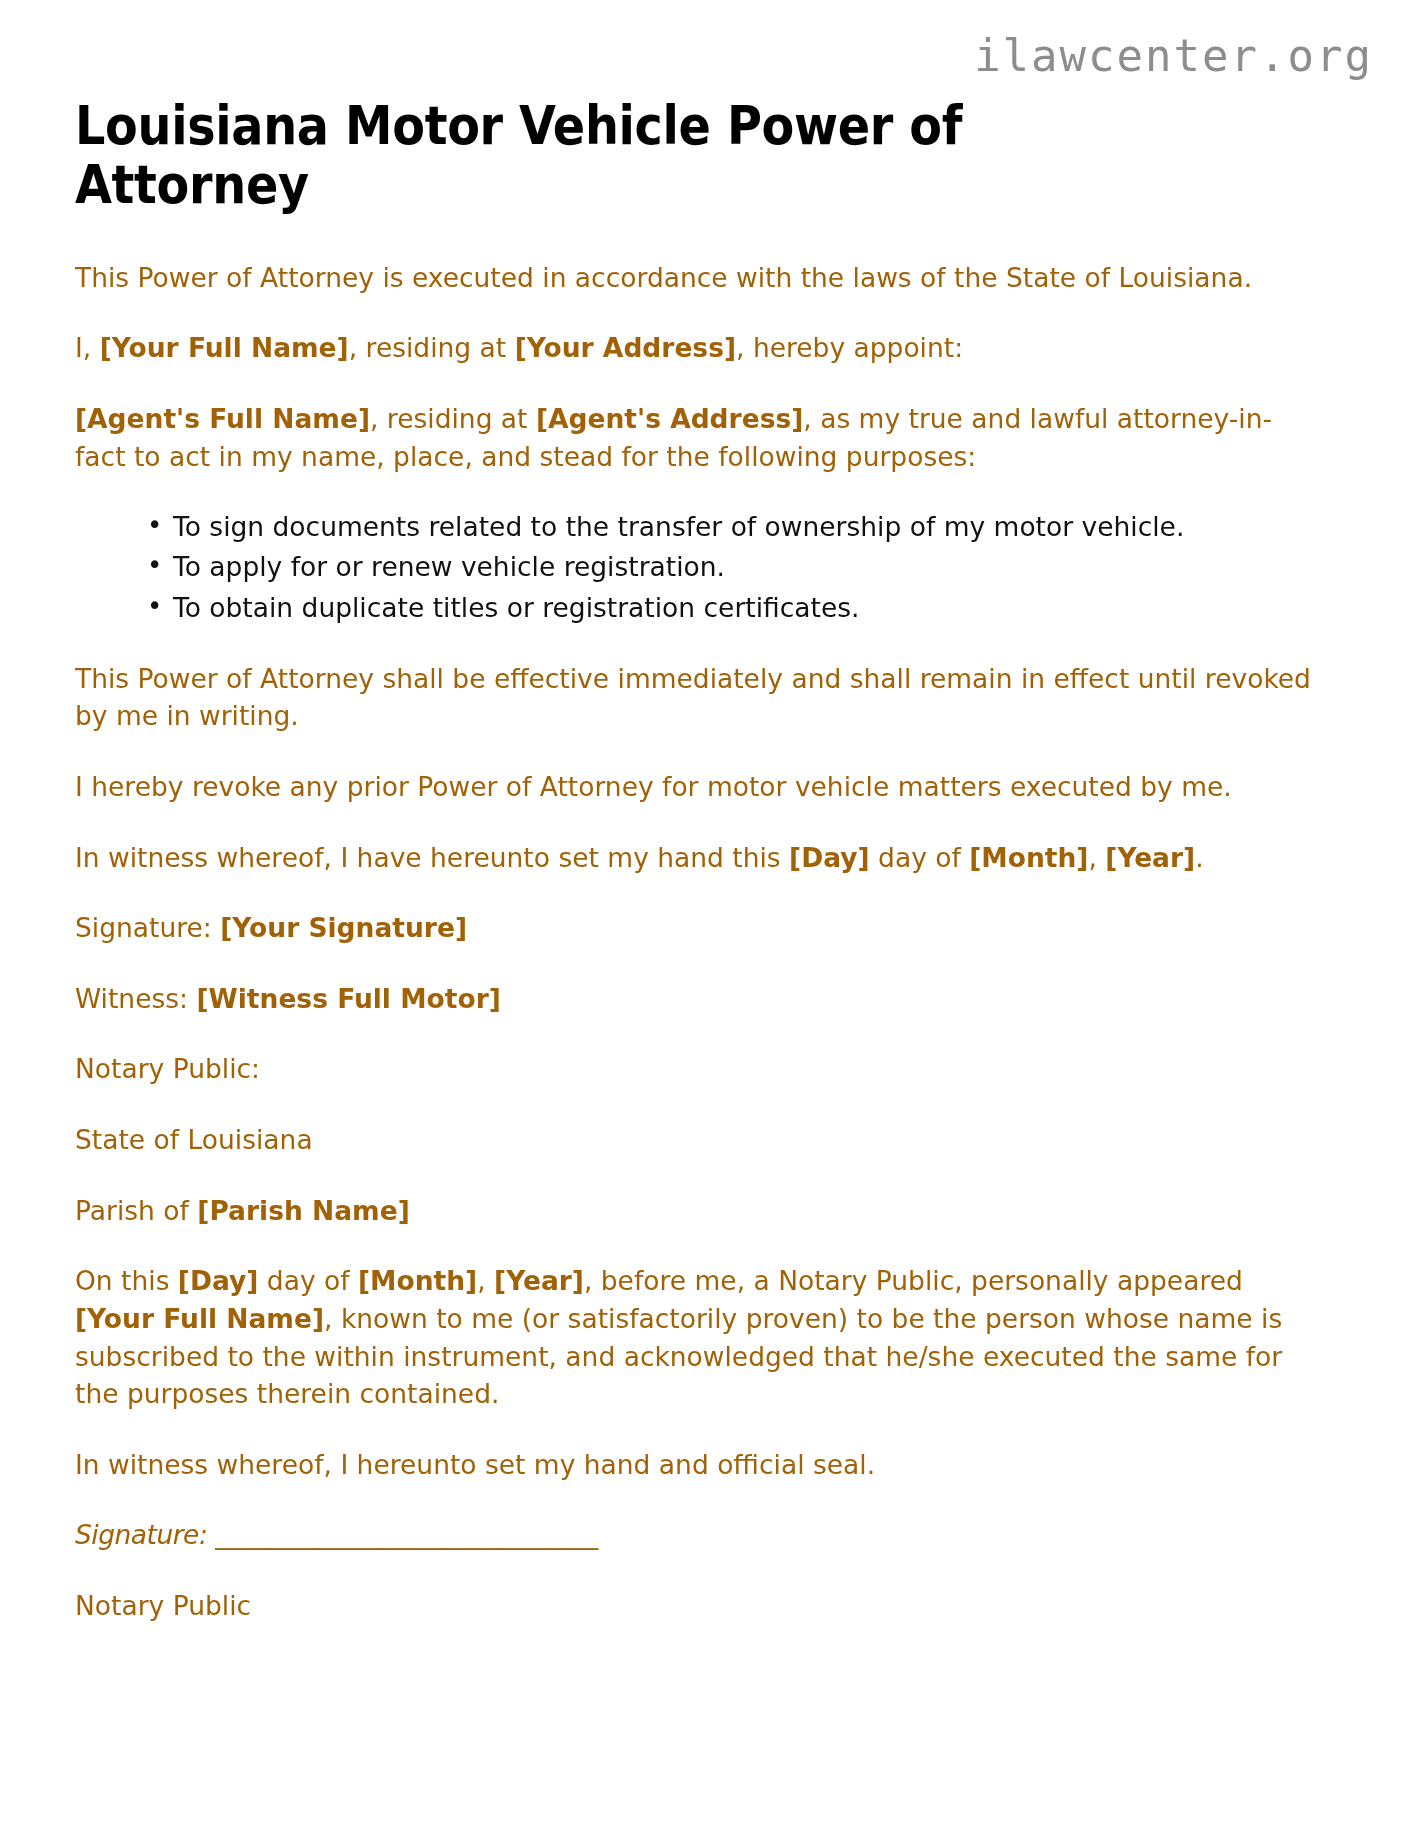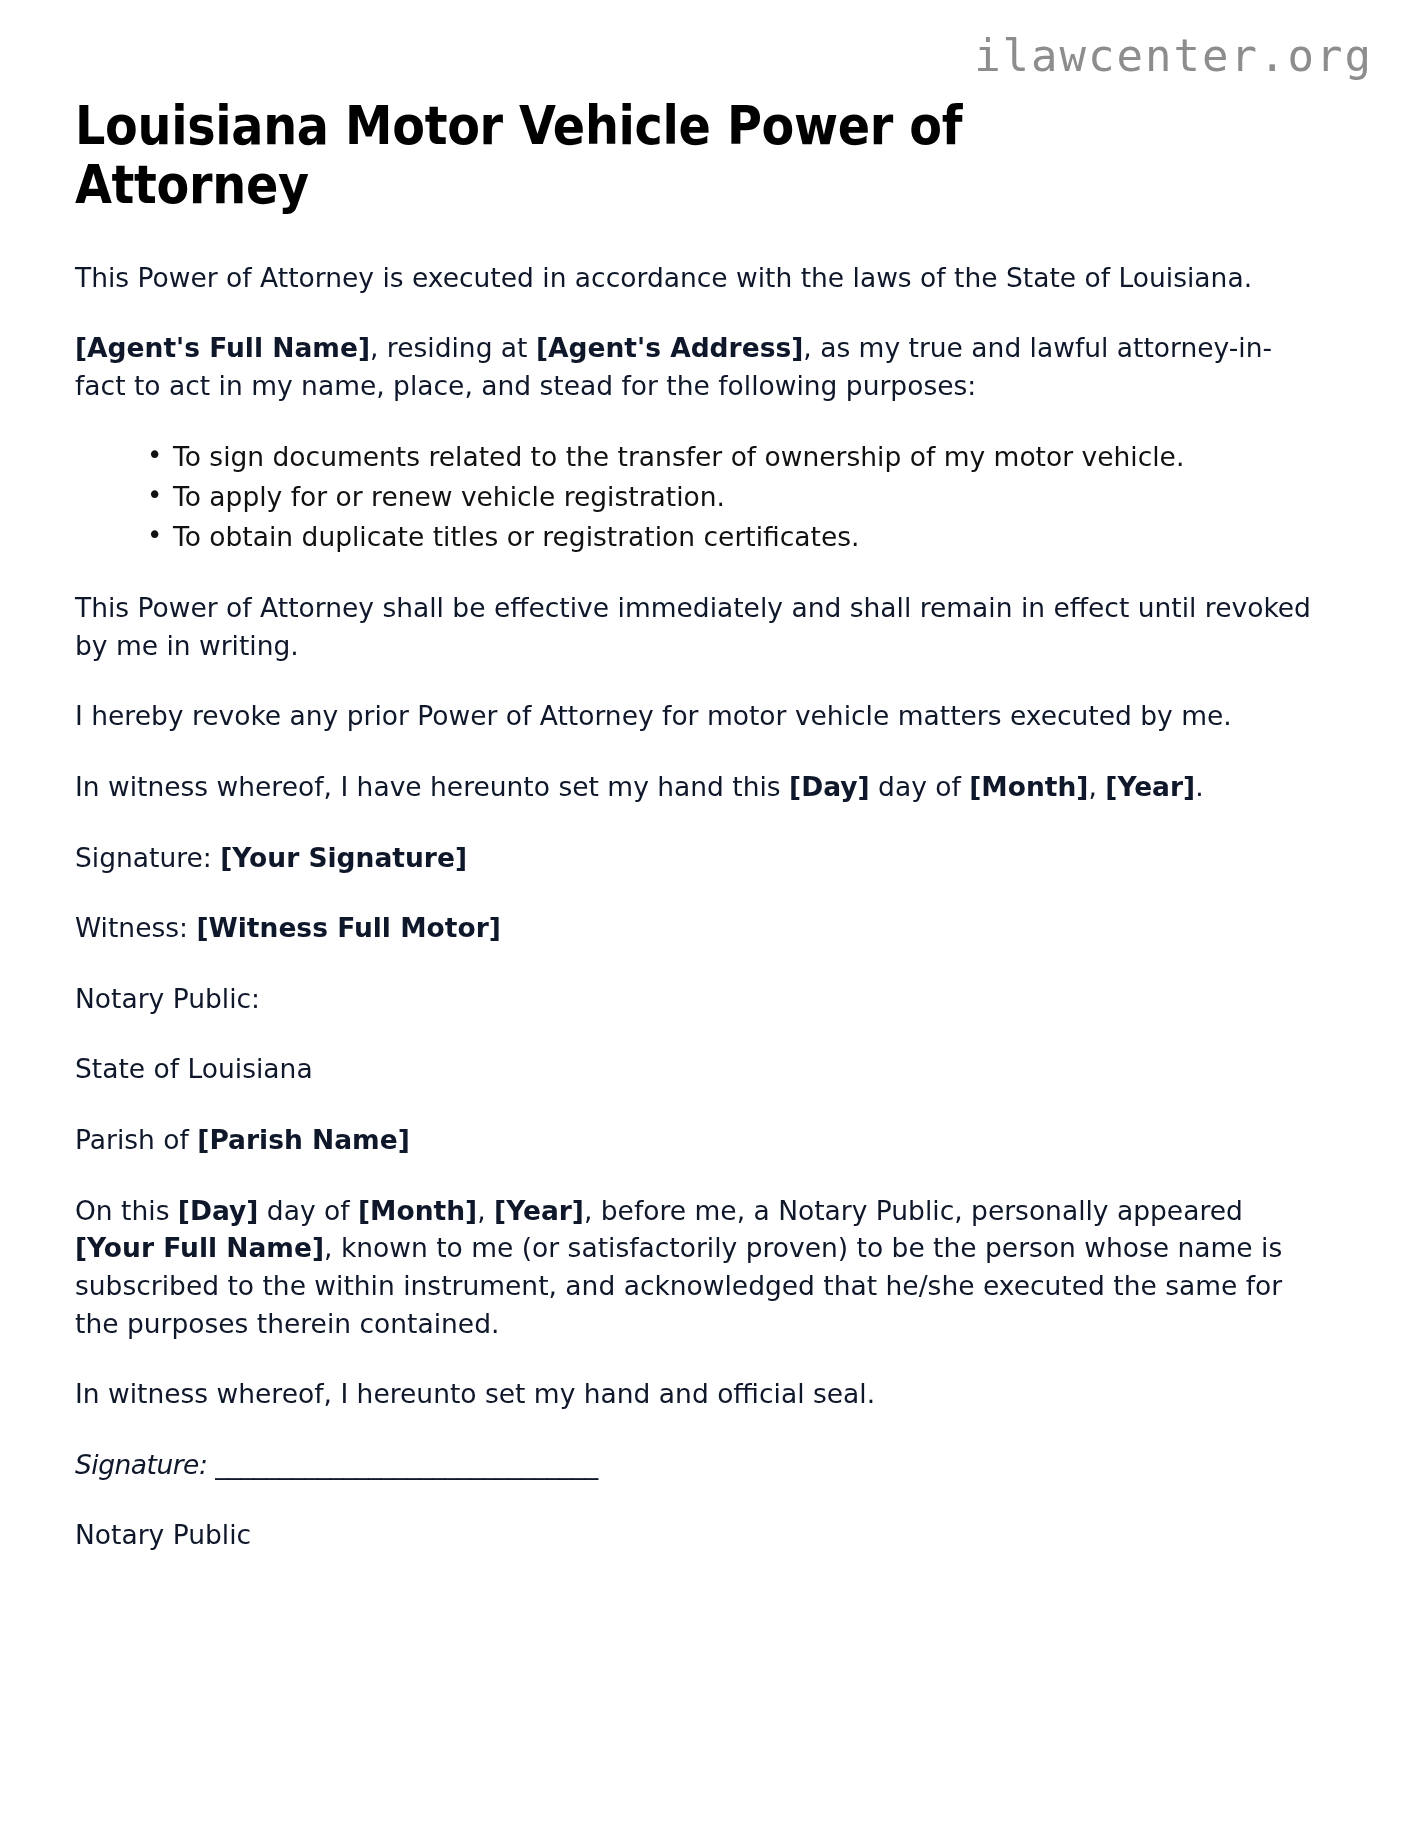--- a/index.html
+++ b/index.html
@@ -47,21 +47,21 @@
     line-height: 1.12;
     letter-spacing: -0.3px;
     margin: 4px 0 44px 0;
     max-width: 1060px;
     color: #000;
   }
   p.para {
     font-size: 26.5px;
     line-height: 1.42;
     margin: 12px 0 33px 0;
-    color: #0f172a;
+    color: #a16207;
     max-width: 1245px;
   }
   p.para b, li b, .bold {
     font-weight: bold;
   }
   ul.purposes {
     margin: 0 0 33px 0;
     padding: 0 0 0 72px;
     list-style: none;
   }
@@ -94,20 +94,21 @@
 
   <div class="watermark">ilawcenter.org</div>
 
   <div class="content">
 
     <h1 class="doc-title">Louisiana Motor Vehicle Power of Attorney</h1>
 
     <p class="para">This Power of Attorney is executed in accordance with the laws of the State of Louisiana.</p>
 
 
+    <p class="para"><span>I, </span><b>[Your Full Name]</b><span>, residing at </span><b>[Your Address]</b><span>, hereby appoint:</span></p>
 
     <p class="para"><b>[Agent's Full Name]</b><span>, residing at </span><b>[Agent's Address]</b><span>, as my true and lawful attorney-in-fact to act in my name, place, and stead for the following purposes:</span></p>
 
     <ul class="purposes">
       <li>To sign documents related to the transfer of ownership of my motor vehicle.</li>
       <li>To apply for or renew vehicle registration.</li>
       <li>To obtain duplicate titles or registration certificates.</li>
     </ul>
 
     <p class="para">This Power of Attorney shall be effective immediately and shall remain in effect until revoked by me in writing.</p>

